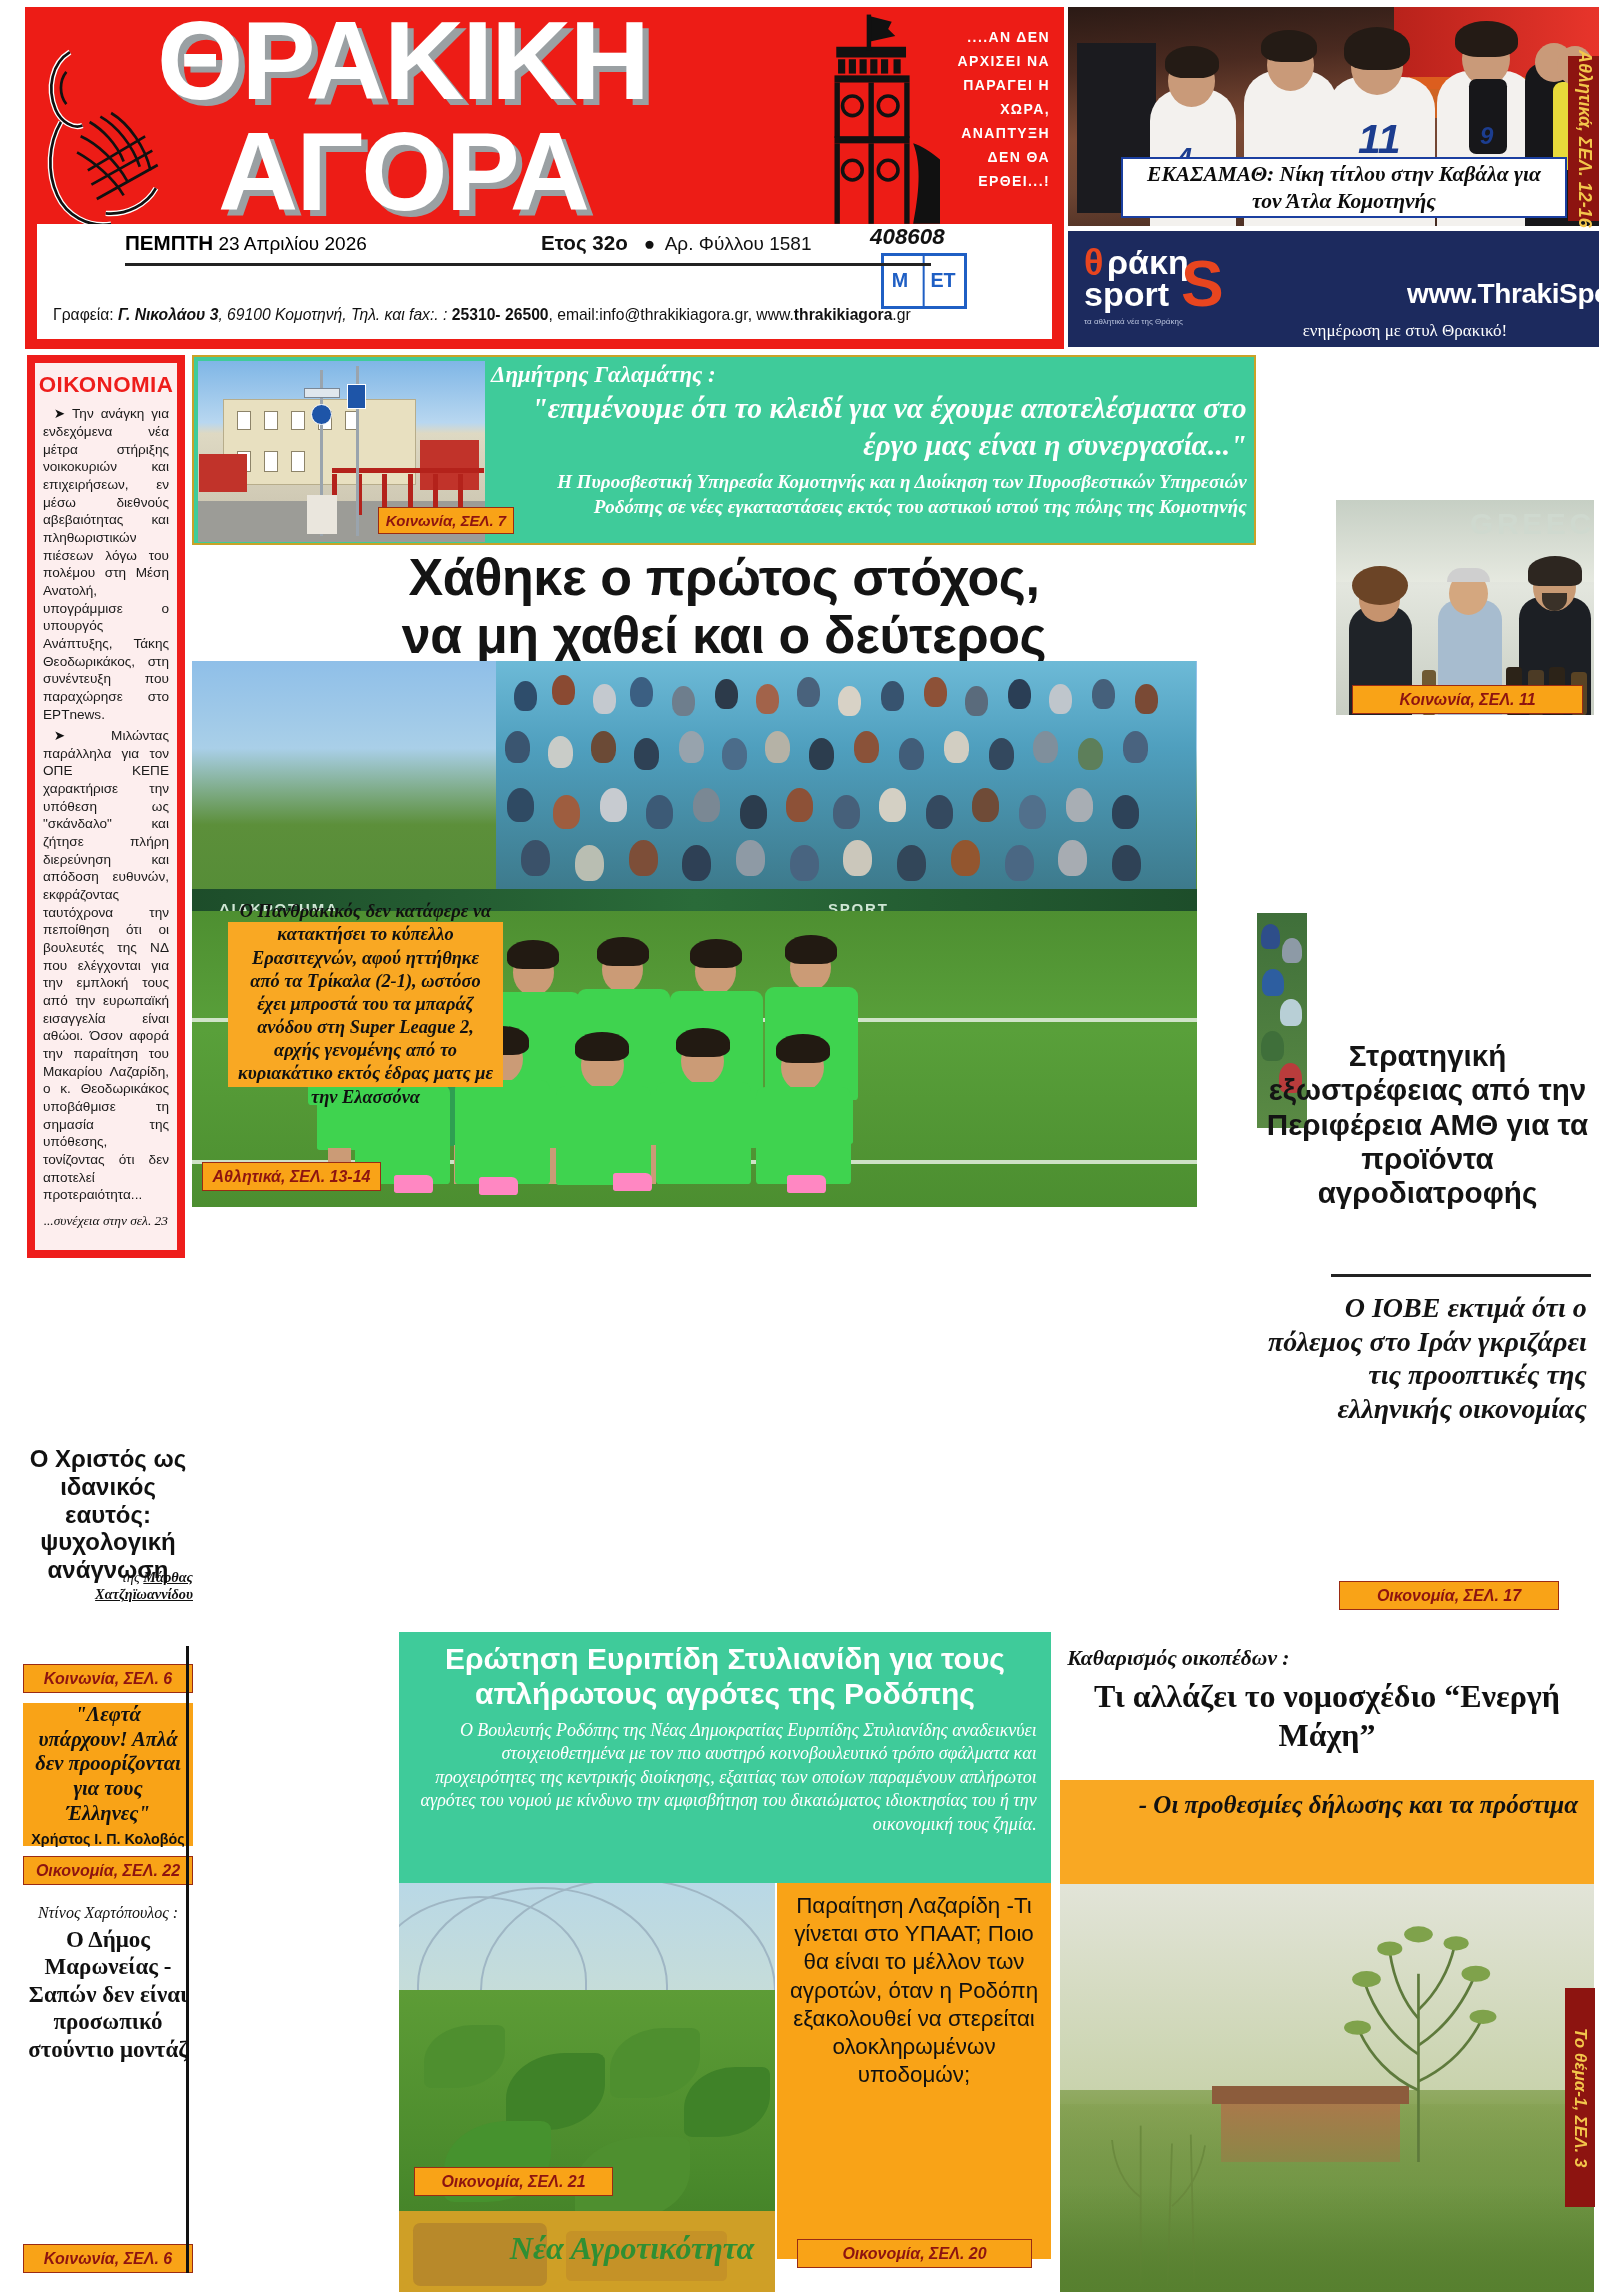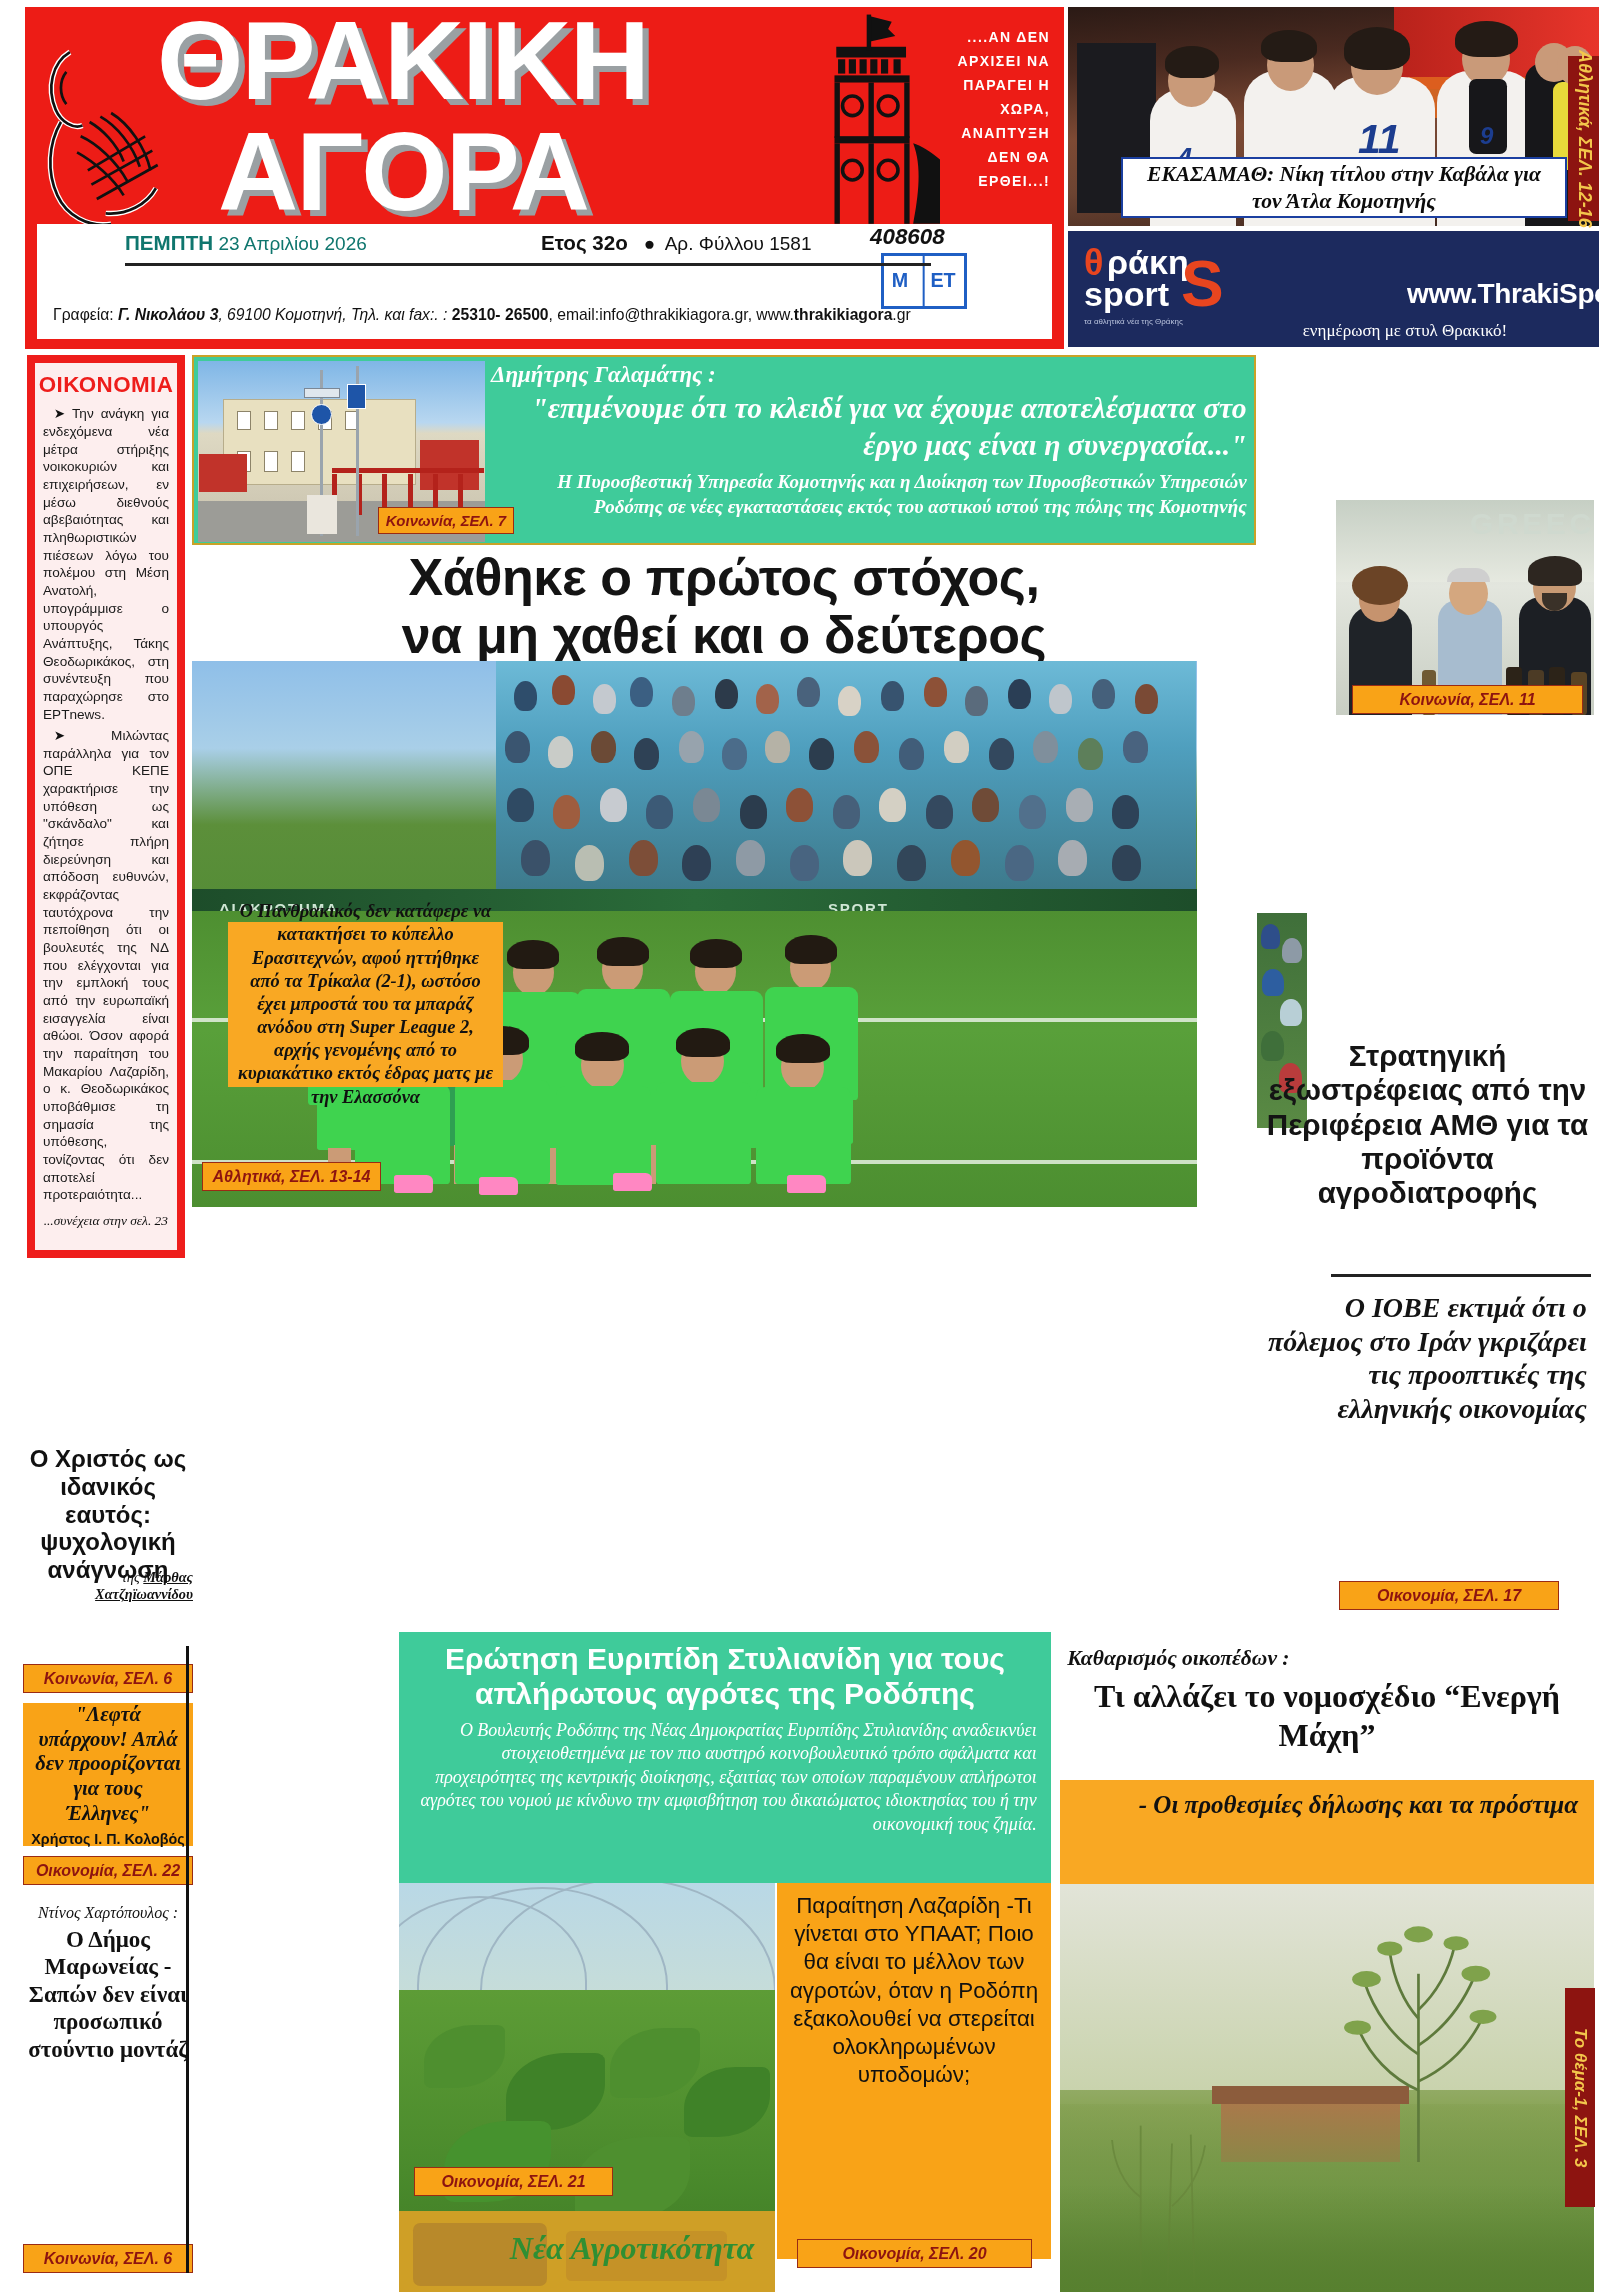--- a/index.html
+++ b/index.html
@@ -90,21 +90,21 @@
   .side-tab-sports span { writing-mode: vertical-rl; white-space: nowrap; }
 
   
   .infostrip {
     position: absolute; left: 25px; top: 224px; width: 1039px; height: 125px;
     background: #fff; border-left: 12.5px solid #ed1c16; border-right: 12.5px solid #ed1c16;
     border-bottom: 10.7px solid #ed1c16;
   }
   .is-date {
     position: absolute; left: 88px; top: 7.2px;
-    font-size: 19px; color: #0f766e;
+    font-size: 19px; color: #000000;
   }
   .is-date b { font-size: 20.6px; }
   .is-issue {
     position: absolute; left: 504px; top: 7.2px; font-size: 19px; color: #111;
   }
   .is-issue b { font-size: 20.6px; }
   .is-code {
     position: absolute; left: 833px; top: 0px;
     font-size: 22.4px; font-weight: bold; font-style: italic; color: #111;
   }

